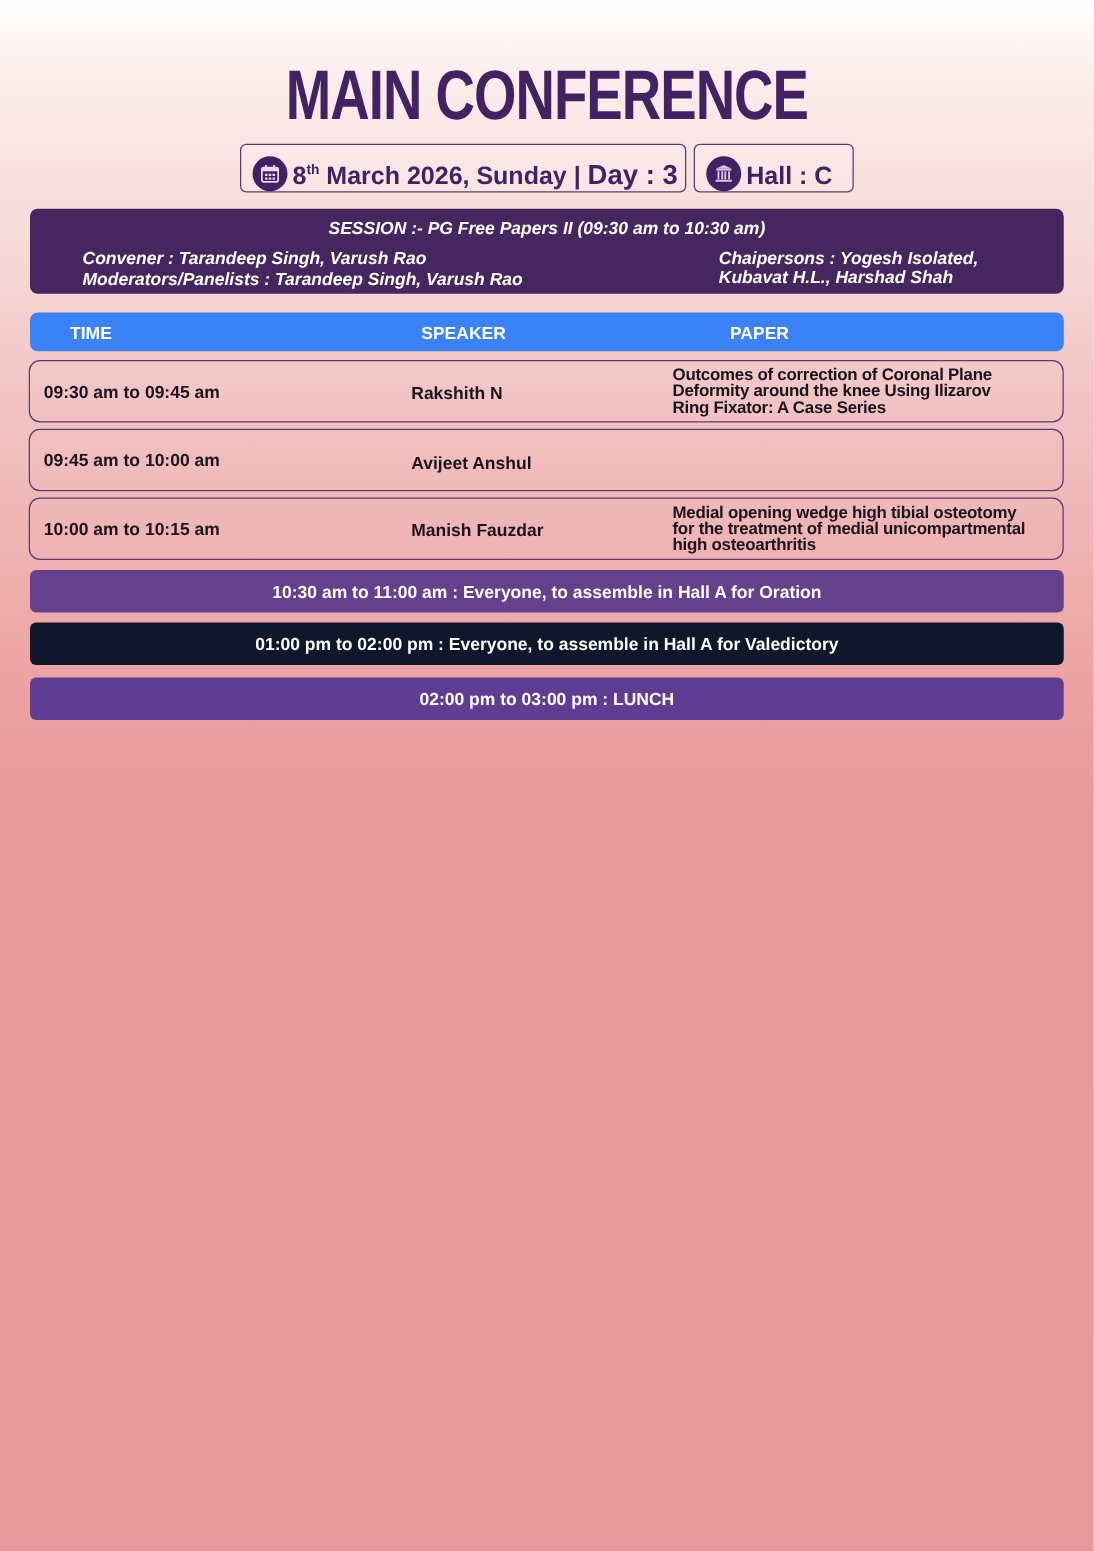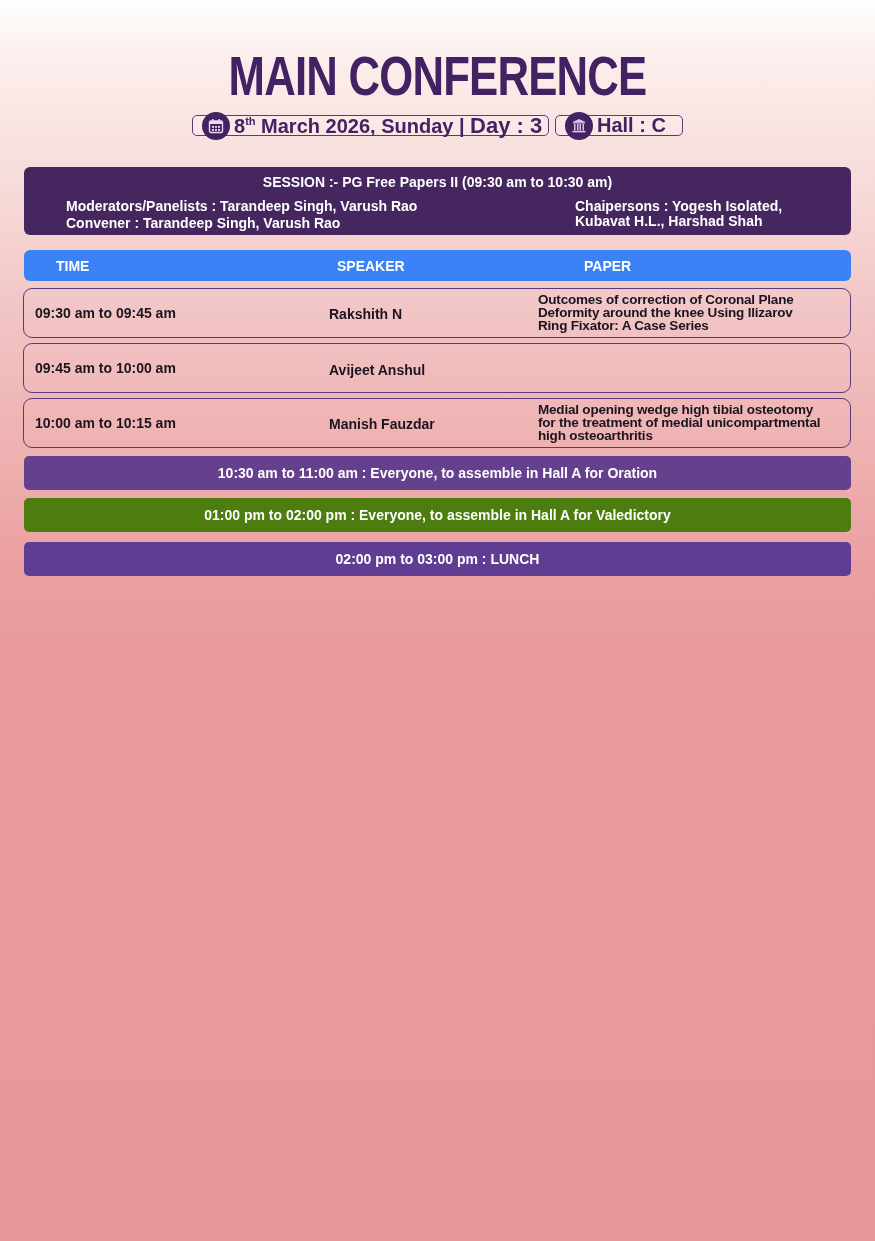--- a/index.html
+++ b/index.html
@@ -20,27 +20,27 @@
       font-size: 56px;
       color: #432263;
       letter-spacing: -1px;
       transform: scaleX(0.78);
       transform-origin: center;
       line-height: 72px;
     }
     .pill {
       position: absolute;
       top: 115px;
-      height: 21px;
+      height: 39px;
       border: 1.5px solid #5c3a78;
       border-radius: 5px;
       box-sizing: border-box;
       background: rgba(255,255,255,0.15);
       display: flex;
-      align-items: center;
+      align-items: flex-end;
       color: #432263;
       font-weight: bold;
     }
     .pill-date { left: 192px; width: 357px; }
     .pill-hall { left: 555px; width: 128px; }
     .icon-circle {
       width: 28px; height: 28px;
       border-radius: 50%;
       background: #432263;
       margin-left: 9px;
@@ -51,20 +51,21 @@
     .pill-text { font-size: 20px; white-space: nowrap; }
     .pill-text sup { font-size: 11px; vertical-align: 8px; }
     .pill-text .day { font-size: 22px; }
     .session {
       position: absolute;
       left: 24px; top: 167px; width: 827px; height: 68px;
       background: #45265f;
       border-radius: 6px;
       color: #ffffff;
       font-weight: bold;
+      font-style: italic;
     }
     .session-title {
       position: absolute; top: 7px; left: 0; right: 0;
       text-align: center; font-size: 14px;
     }
     .session-left {
       position: absolute; left: 42px; top: 31px; font-size: 14px; line-height: 17px;
     }
     .session-right {
       position: absolute; left: 551px; top: 32px; font-size: 14px; line-height: 15px;
@@ -139,22 +140,22 @@
       <rect x="11.5" y="6" width="1.5" height="6.5" fill="#d9c5e6"></rect>
       <rect x="1.5" y="12.8" width="13" height="1.6" fill="#d9c5e6"></rect>
     </svg>
   </span>
   <span class="pill-text">Hall : C</span>
 </div>
 
 <div class="session">
   <div class="session-title">SESSION :- PG Free Papers II (09:30 am to 10:30 am)</div>
   <div class="session-left">
+    <div>Convener : Tarandeep Singh, Varush Rao</div>
     <div>Moderators/Panelists : Tarandeep Singh, Varush Rao</div>
-    <div>Convener : Tarandeep Singh, Varush Rao</div>
   </div>
   <div class="session-right">
     <div>Chaipersons : Yogesh Isolated,</div>
     <div>Kubavat H.L., Harshad Shah</div>
   </div>
 </div>
 
 <div class="header-row">
   <span style="left:32px">TIME</span>
   <span style="left:313px">SPEAKER</span>
@@ -180,14 +181,14 @@
   <span class="time">10:00 am to 10:15 am</span>
   <span class="speaker">Manish Fauzdar</span>
   <div class="paper">
     <div>Medial opening wedge high tibial osteotomy</div>
     <div>for the treatment of medial unicompartmental</div>
     <div>high osteoarthritis</div>
   </div>
 </div>
 
 <div class="banner" style="top:456px; background:#65408d">10:30 am to 11:00 am : Everyone, to assemble in Hall A for Oration</div>
-<div class="banner" style="top:498px; background:#4d7c0f">01:00 pm to 02:00 pm : Everyone, to assemble in Hall A for Valedictory</div>
+<div class="banner" style="top:498px; background:#0f172a">01:00 pm to 02:00 pm : Everyone, to assemble in Hall A for Valedictory</div>
 <div class="banner" style="top:542px; background:#5f3d92">02:00 pm to 03:00 pm : LUNCH</div>
 
 </body></html>

